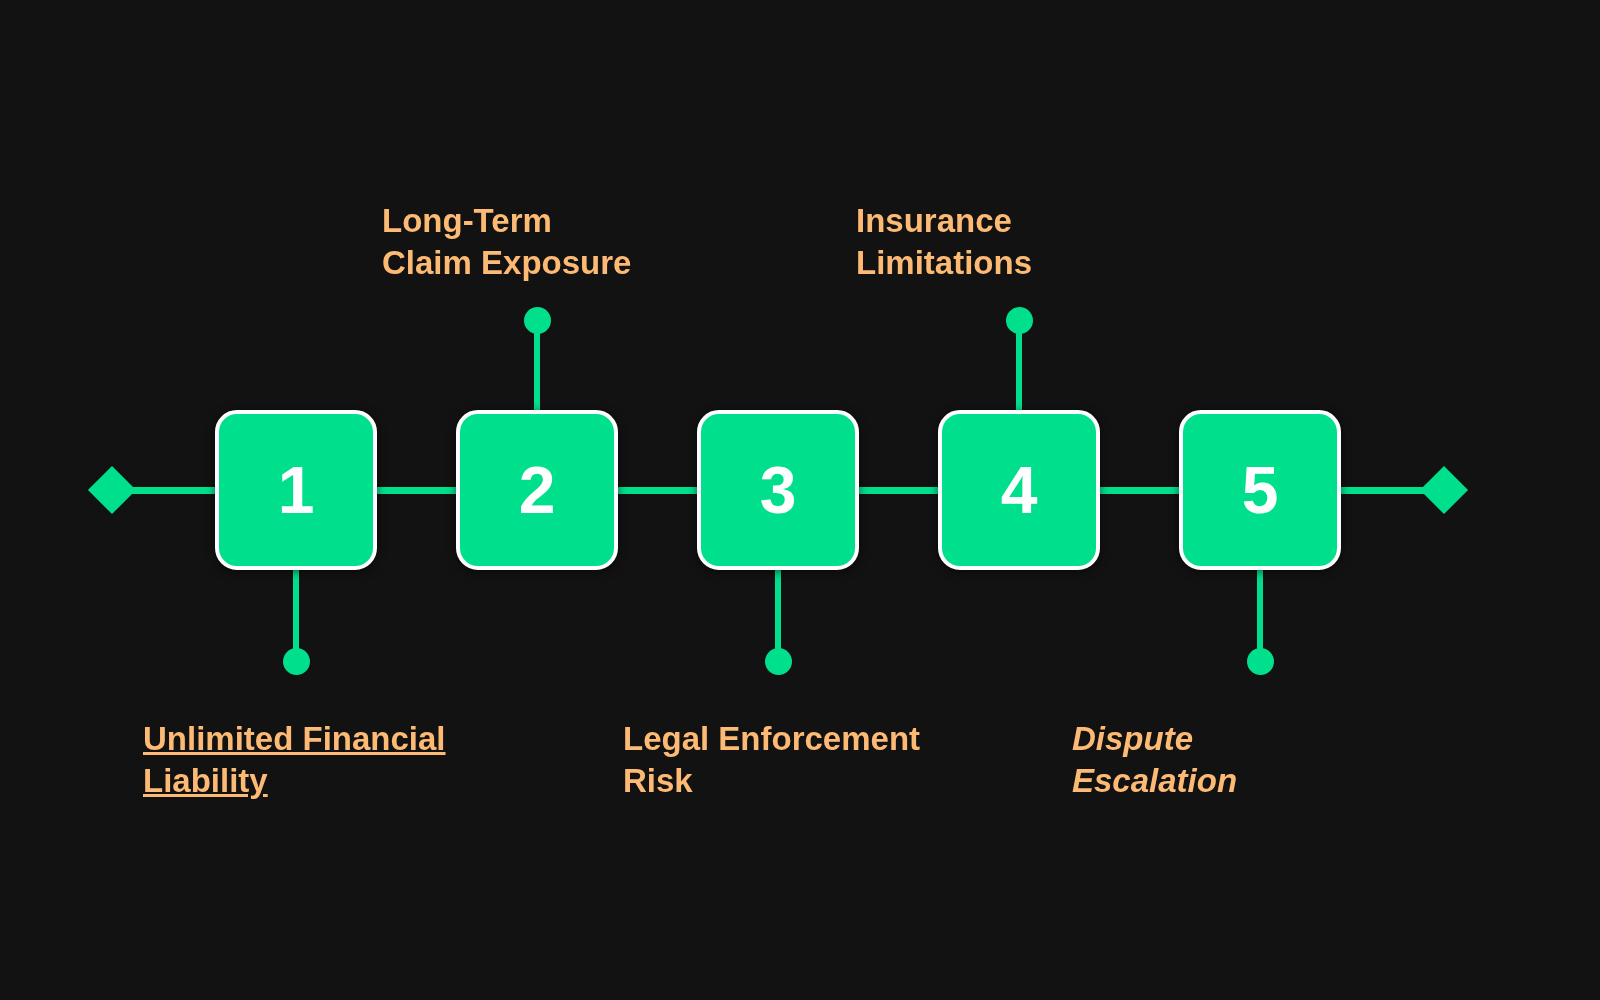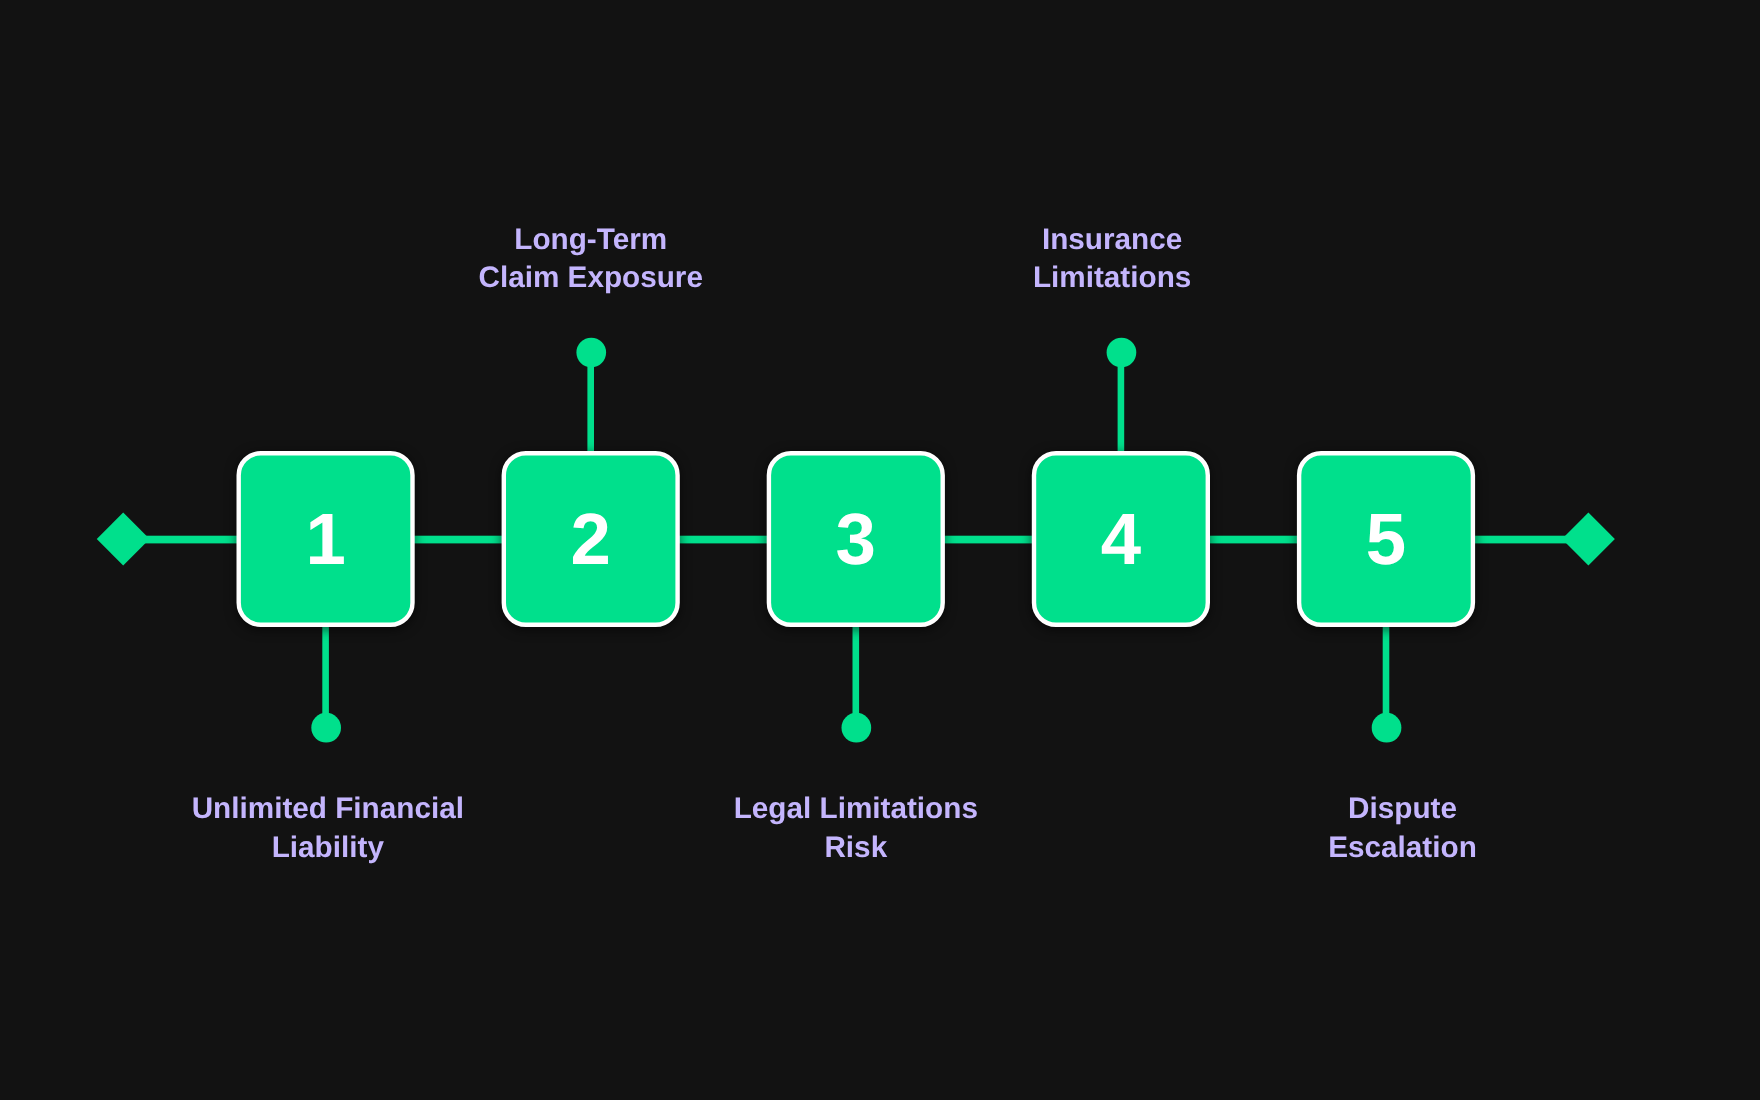--- a/index.html
+++ b/index.html
@@ -79,70 +79,70 @@
     height: 27px;
     border-radius: 50%;
     background: #00E08C;
   }
   .dot.up   { top: 307px; }
   .dot.down { top: 648px; }
 
   
   .label {
     position: absolute;
-    color: #c4b5fd;
-    font-size: 27px;
+    color: #fdba74;
+    font-size: 33px;
     font-weight: bold;
     line-height: 1.28;
-    text-align: center;
+    text-align: left;
     white-space: pre-line;
   }
   .label.up   { top: 200px; }
   .label.down { top: 718px; }
 </style>
 </head>
 <body>
 
 <div id="stage">
 
   <div class="spine"></div>
   <div class="spine-cap left"></div>
   <div class="spine-cap right"></div>
 
   <div id="steps-layer">
       <div class="stem down" style="left: 293px;"></div>
       <div class="dot down" style="left: 282.5px;"></div>
       <div class="card" style="left: 215px;">
         <span class="card-number">1</span>
       </div>
-      <div class="label down" style="left: 143px; width: 310px;">Unlimited Financial
+      <div class="label down" style="left: 143px; width: 310px; text-decoration: underline;">Unlimited Financial
 Liability</div>
       <div class="stem up" style="left: 534px;"></div>
       <div class="dot up" style="left: 523.5px;"></div>
       <div class="card" style="left: 456px;">
         <span class="card-number">2</span>
       </div>
       <div class="label up" style="left: 382px; width: 310px;">Long-Term
 Claim Exposure</div>
       <div class="stem down" style="left: 775px;"></div>
       <div class="dot down" style="left: 764.5px;"></div>
       <div class="card" style="left: 697px;">
         <span class="card-number">3</span>
       </div>
-      <div class="label down" style="left: 623px; width: 310px;">Legal Limitations
+      <div class="label down" style="left: 623px; width: 310px;">Legal Enforcement
 Risk</div>
       <div class="stem up" style="left: 1016px;"></div>
       <div class="dot up" style="left: 1005.5px;"></div>
       <div class="card" style="left: 938px;">
         <span class="card-number">4</span>
       </div>
       <div class="label up" style="left: 856px; width: 310px;">Insurance
 Limitations</div>
       <div class="stem down" style="left: 1257px;"></div>
       <div class="dot down" style="left: 1246.5px;"></div>
       <div class="card" style="left: 1179px;">
         <span class="card-number">5</span>
       </div>
-      <div class="label down" style="left: 1120px; width: 310px;">Dispute
+      <div class="label down" style="left: 1072px; width: 310px; font-style: italic;">Dispute
 Escalation</div>
     </div>
 
 </div>
 
 </body></html>

